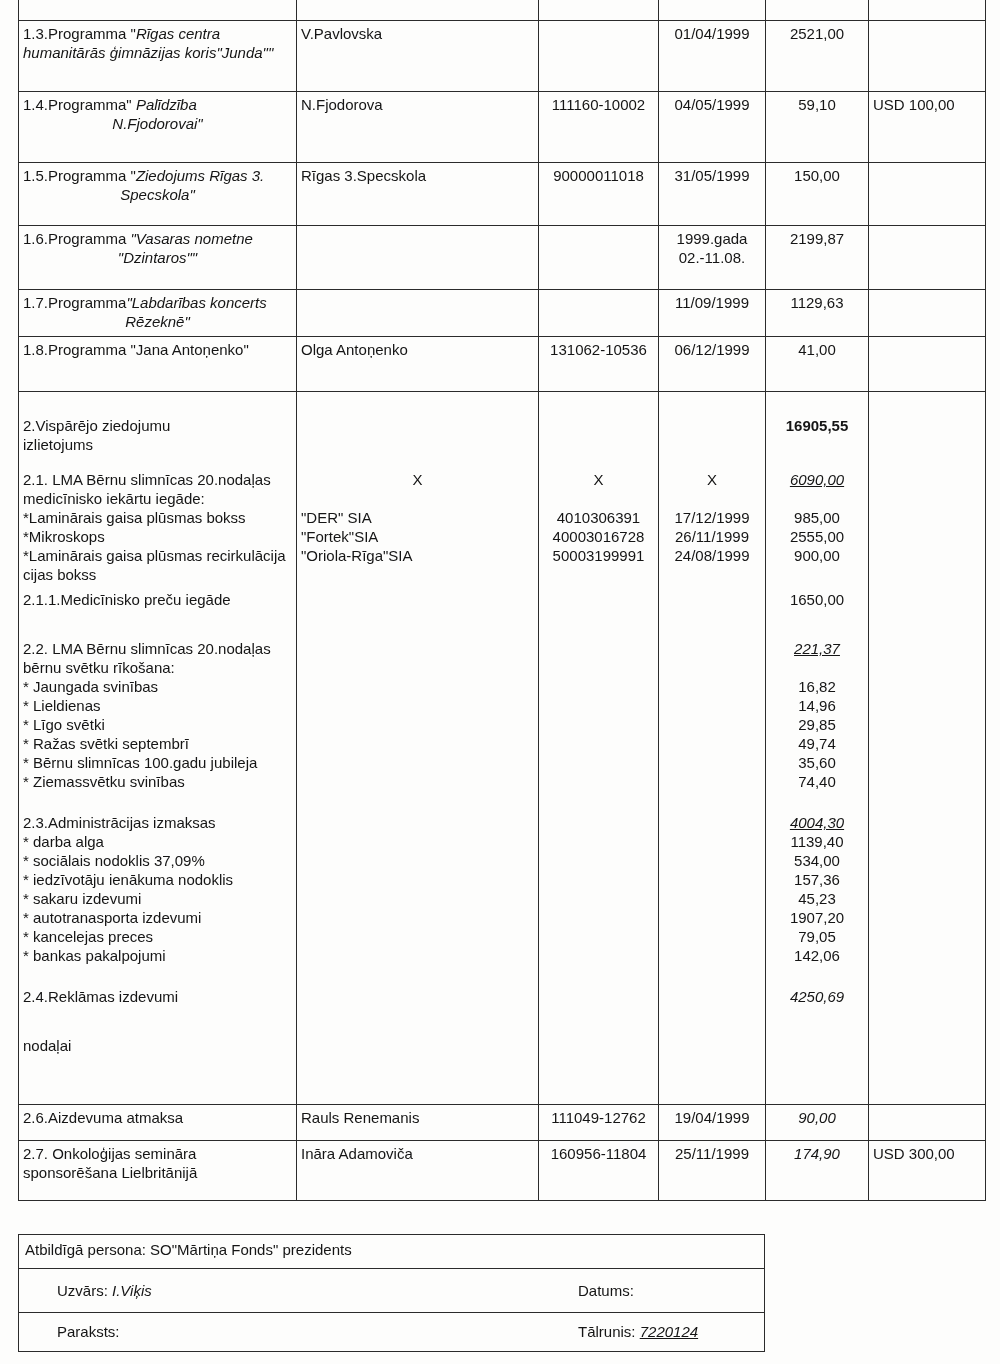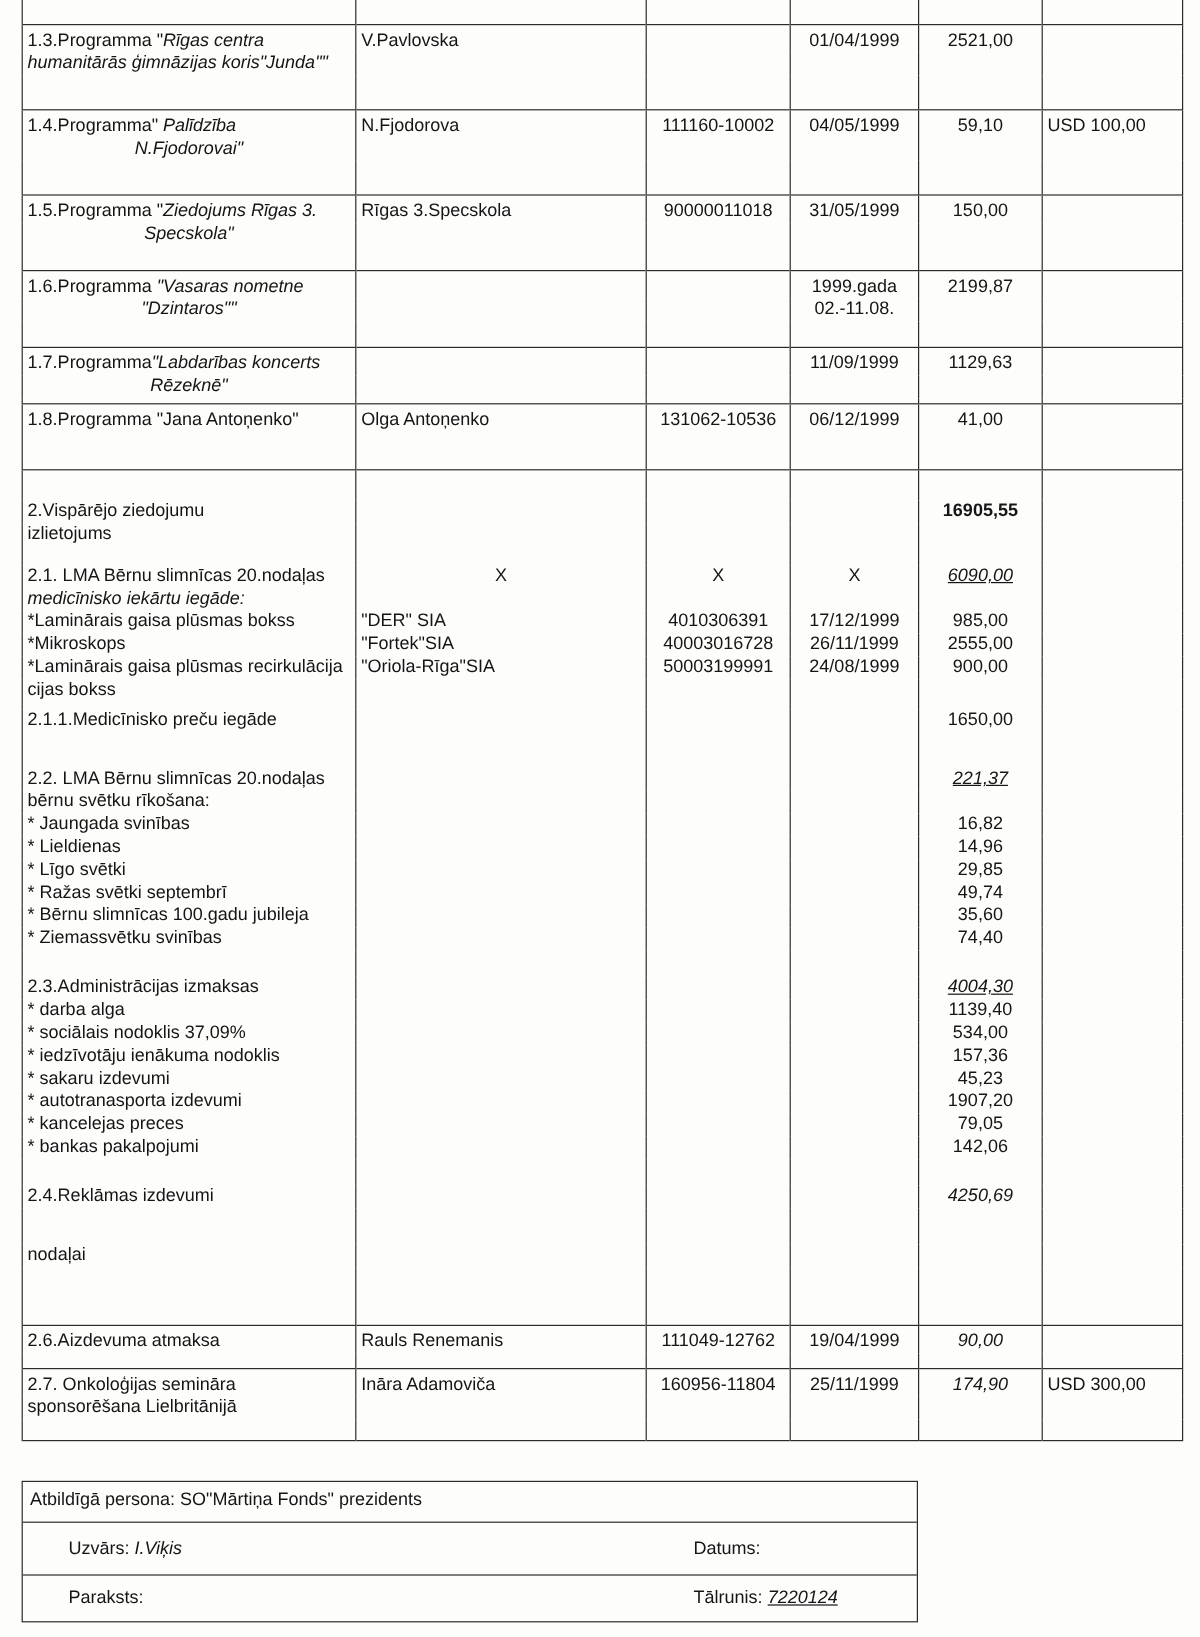--- a/index.html
+++ b/index.html
@@ -234,21 +234,21 @@
           <td class="col5"></td>
         </tr>
         <tr style="height: 19px;">
           <td class="col0">2.1. LMA Bērnu slimnīcas 20.nodaļas</td>
           <td class="col1 ctr">X</td>
           <td class="col2">X</td>
           <td class="col3">X</td>
           <td class="col4 iu">6090,00</td>
           <td class="col5"></td>
         </tr>
-        <tr style="height: 19px; font-style: italic;">
+        <tr style="height: 19px;">
           <td class="col0">medicīnisko iekārtu iegāde:</td>
           <td class="col1"></td>
           <td class="col2"></td>
           <td class="col3"></td>
           <td class="col4"></td>
           <td class="col5"></td>
         </tr>
         <tr style="height: 19px;">
           <td class="col0">*Laminārais gaisa plūsmas bokss</td>
           <td class="col1">"DER" SIA</td>

